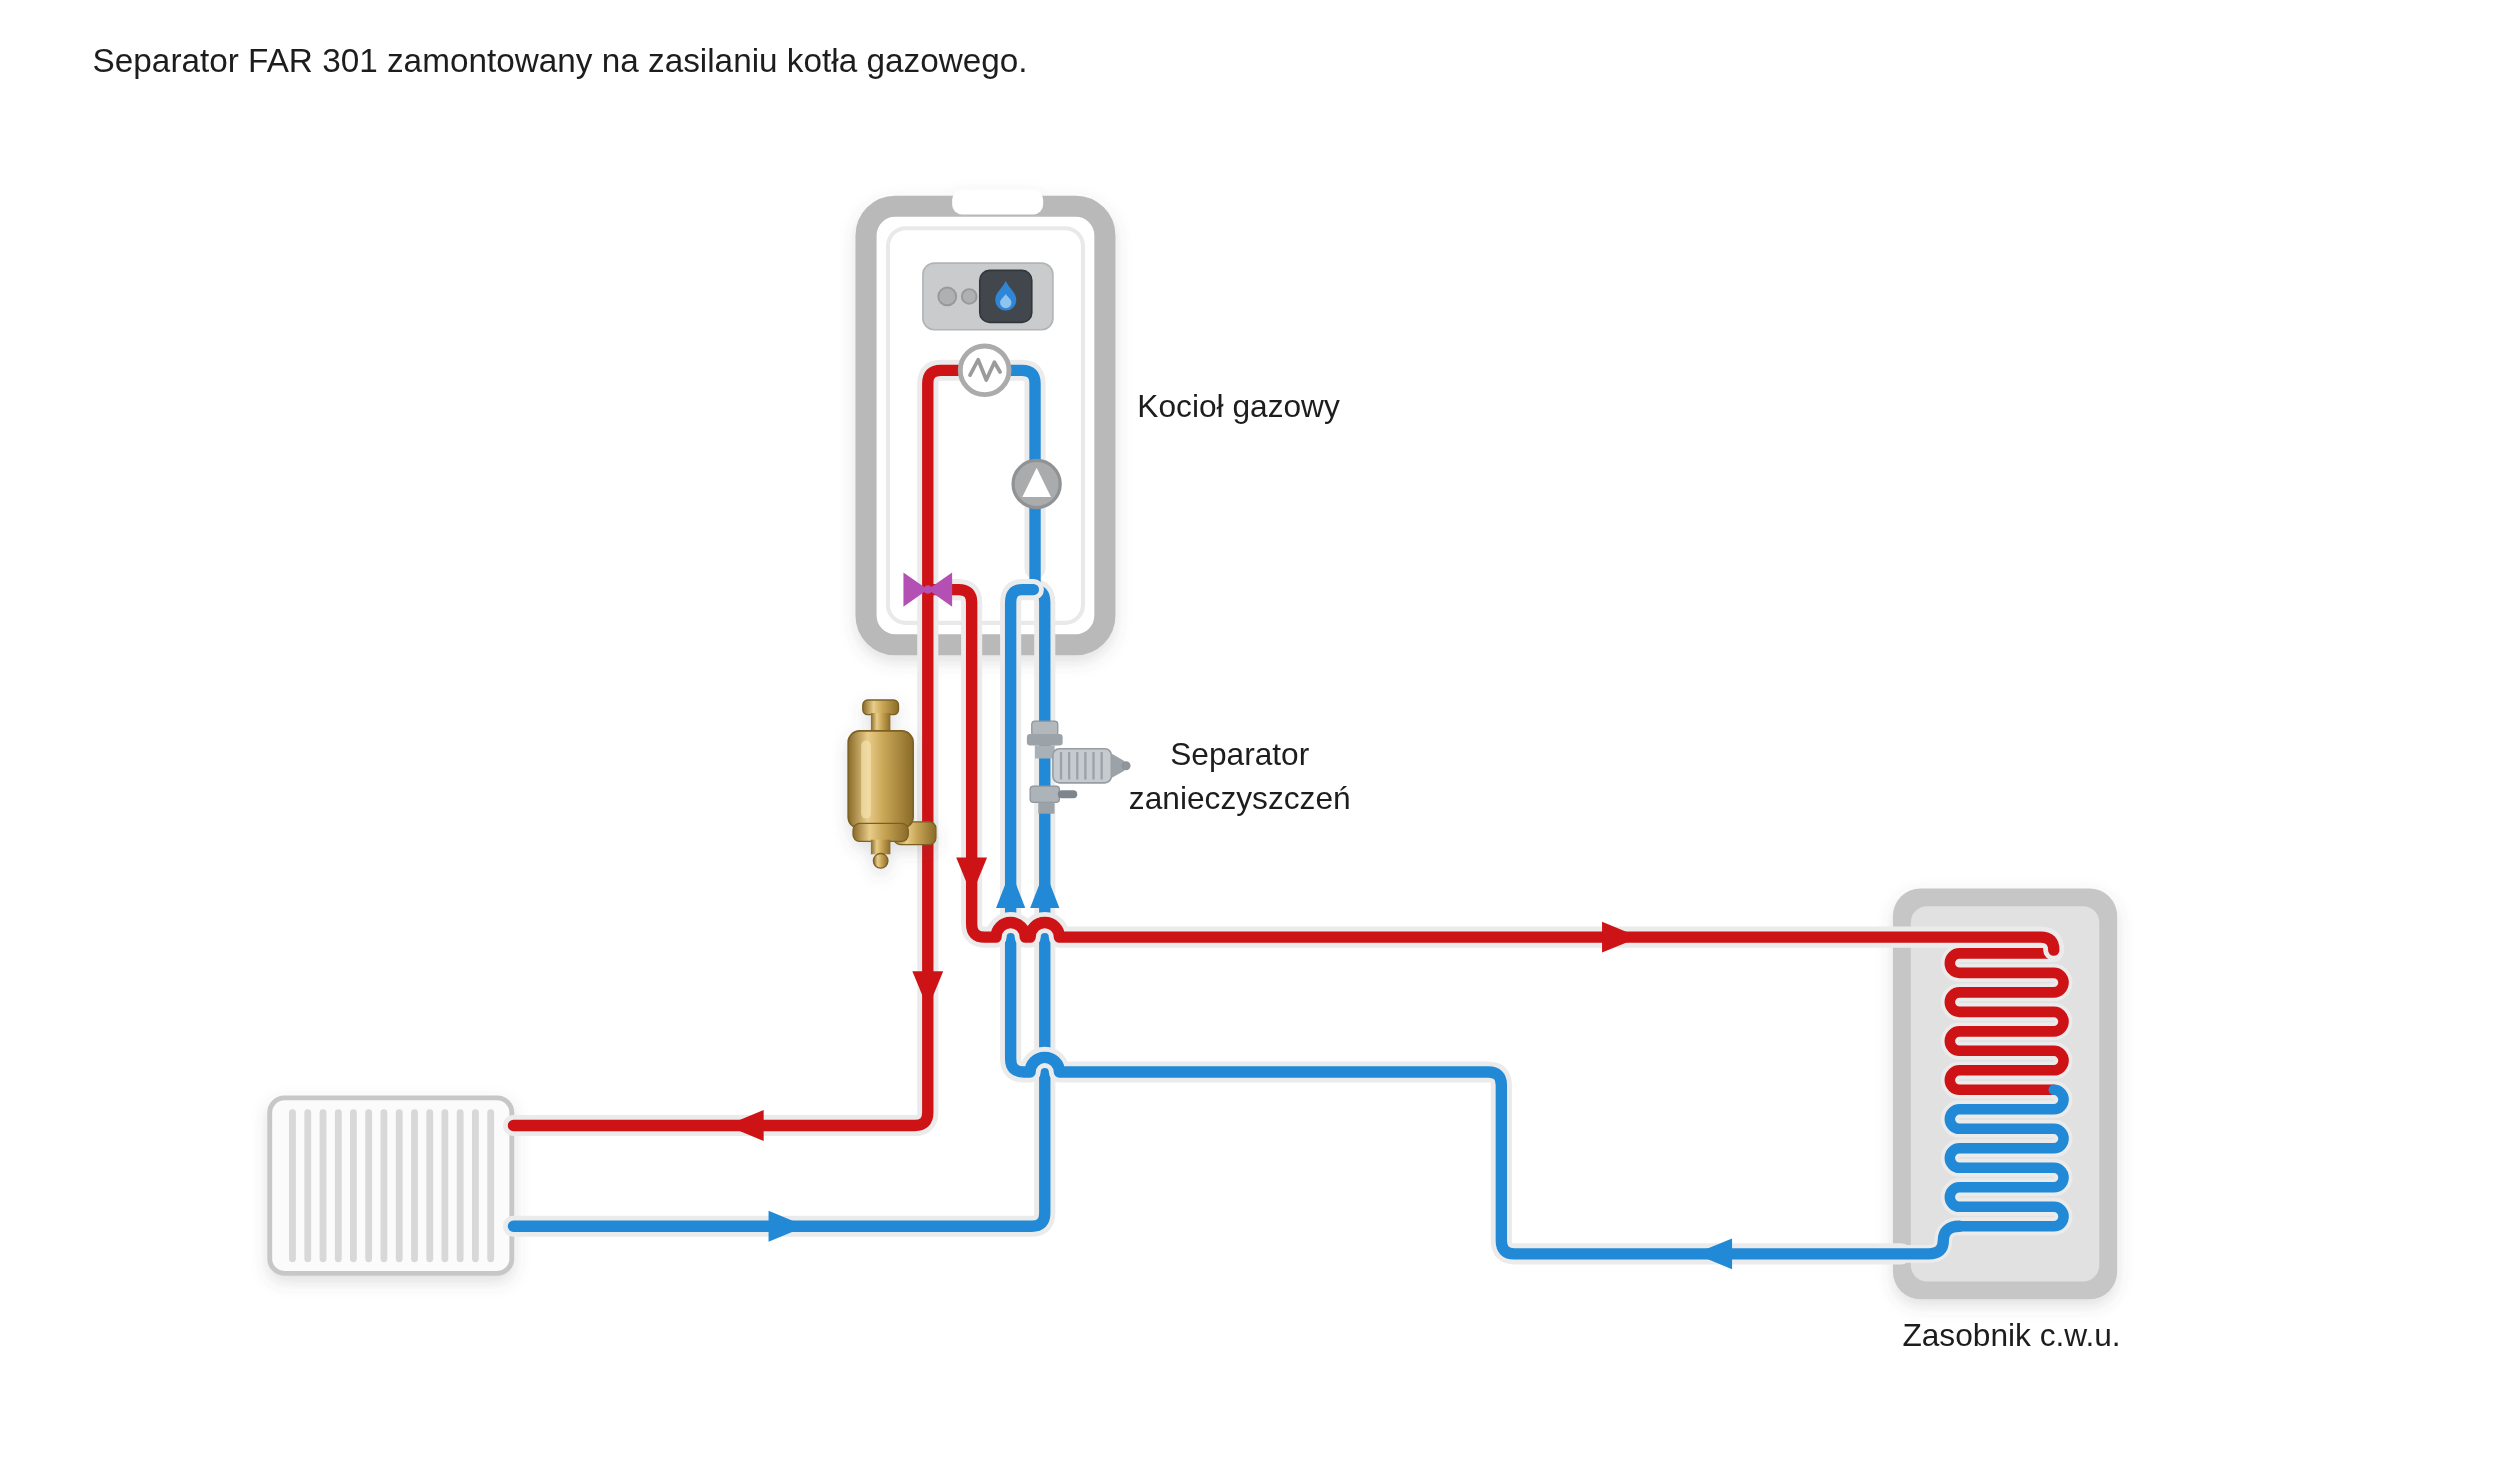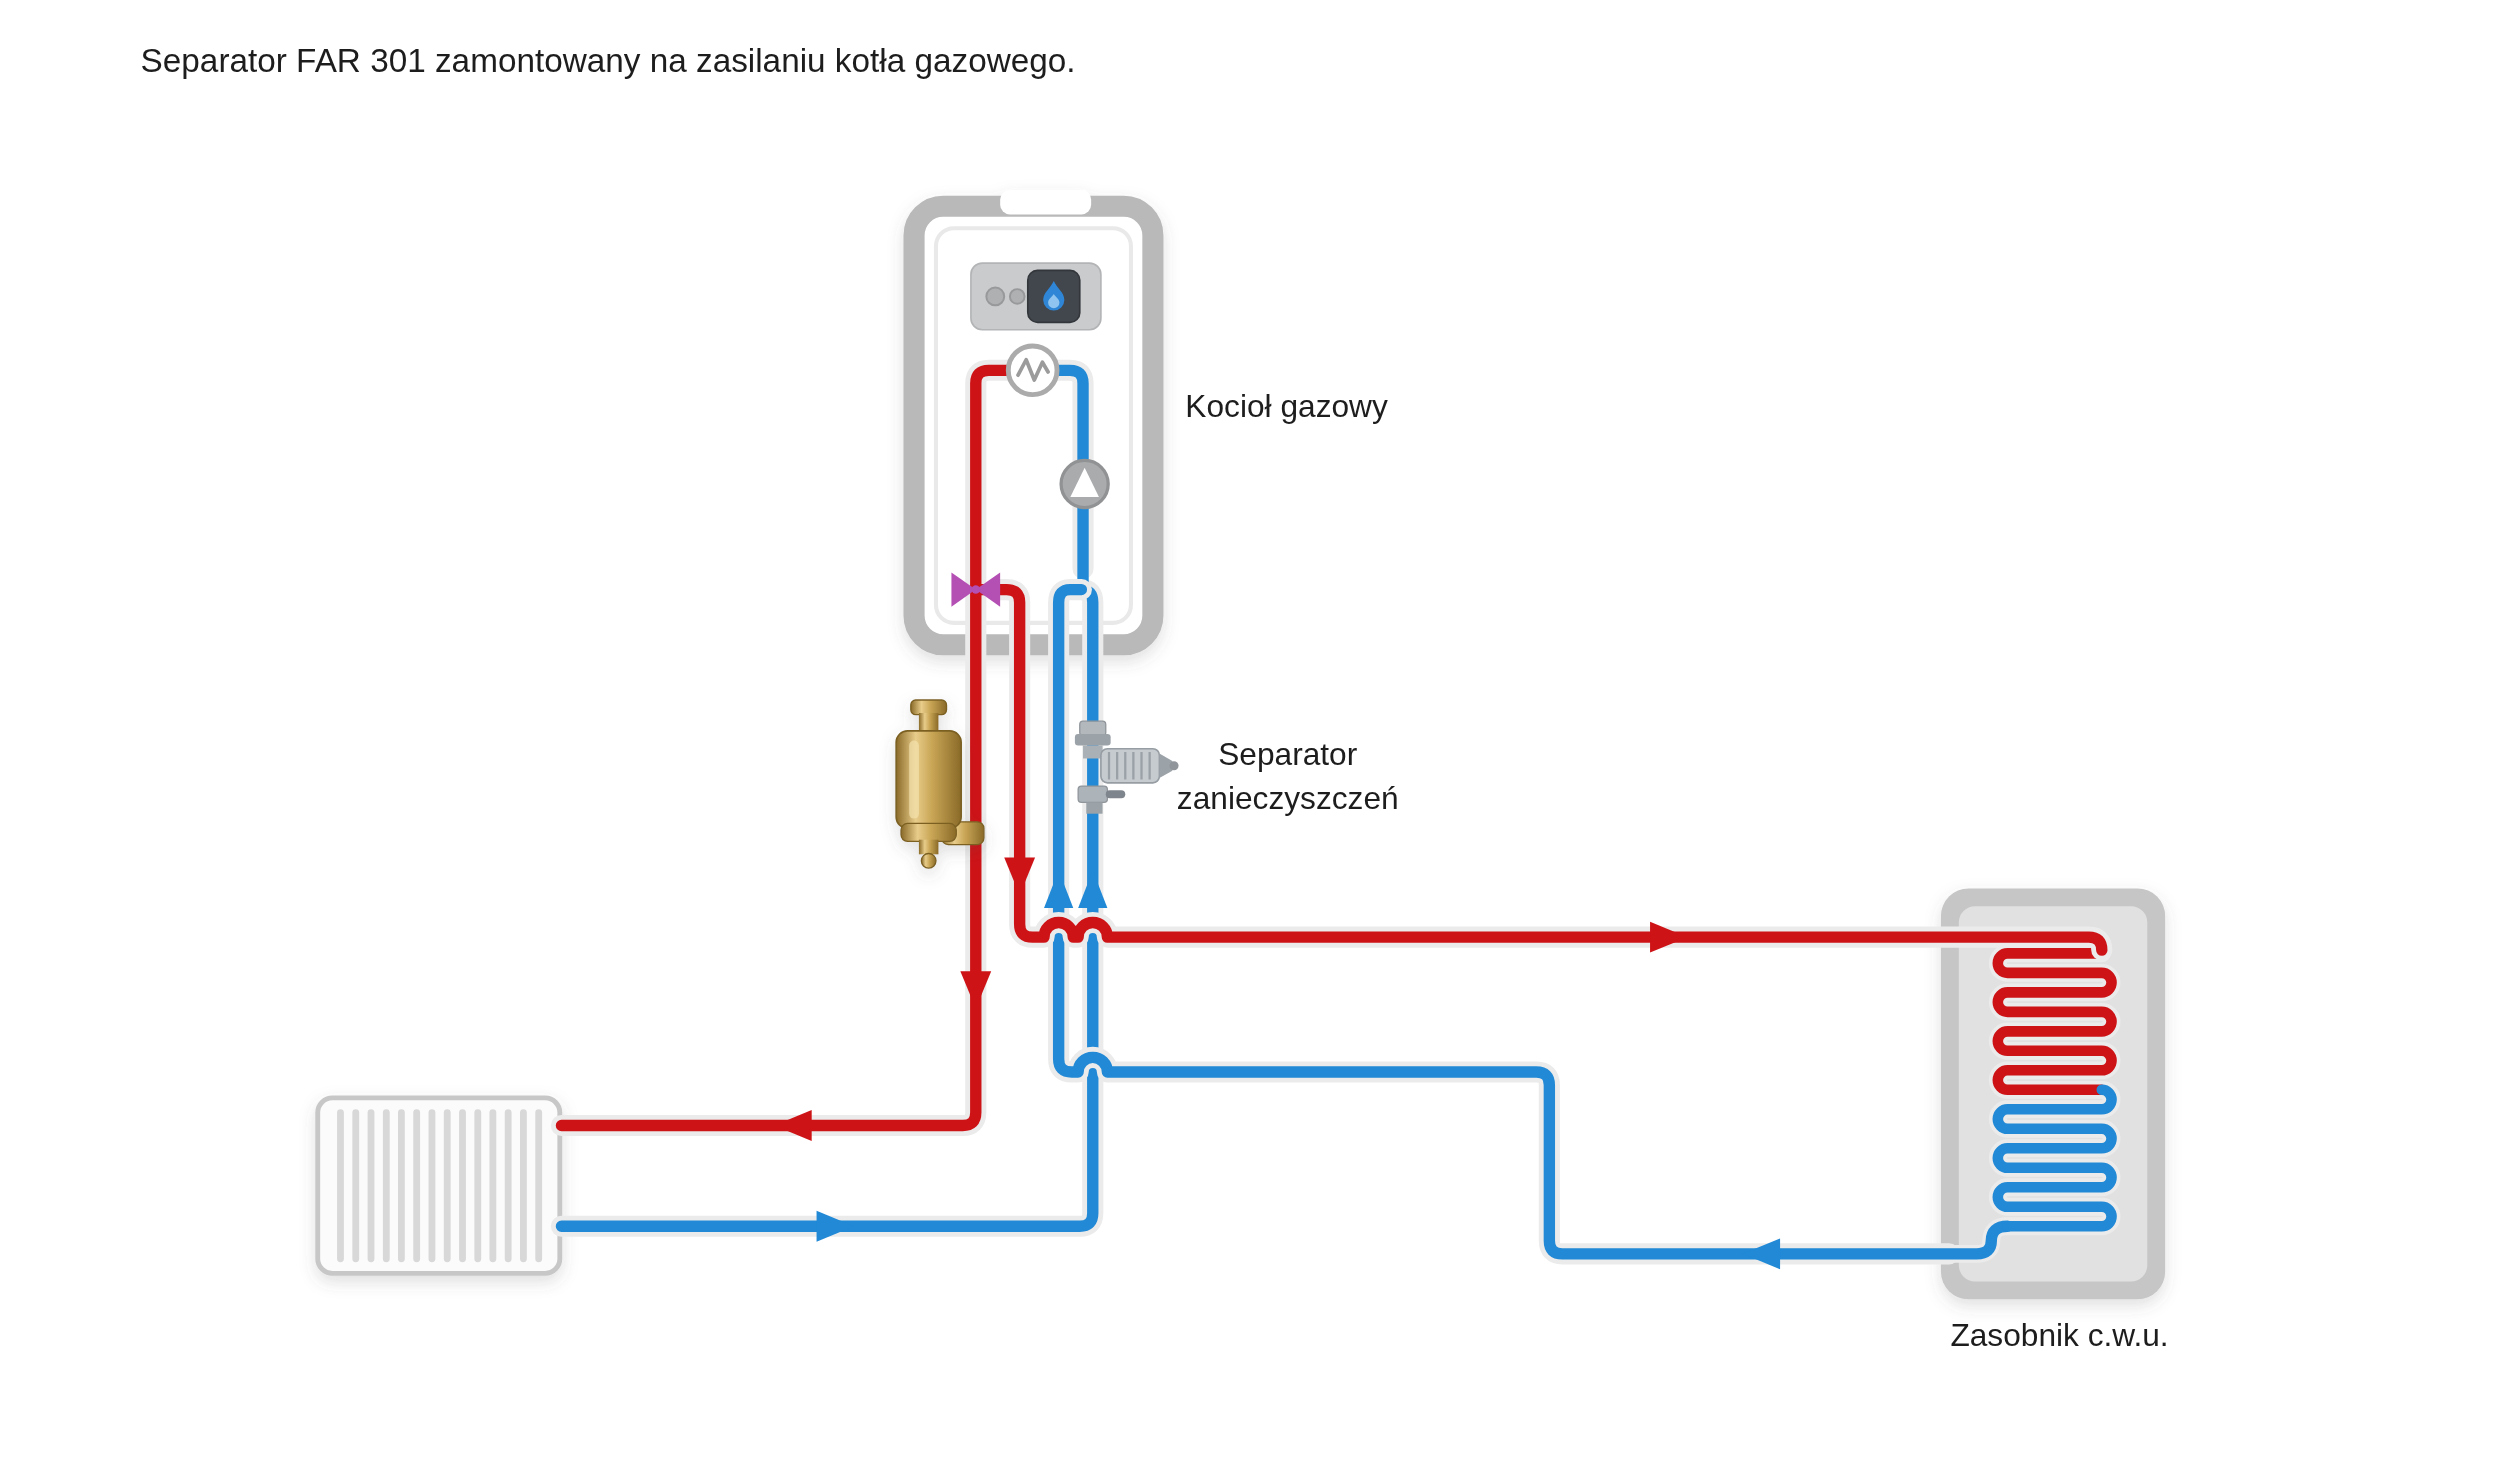--- a/index.html
+++ b/index.html
@@ -1,17 +1,17 @@
 <!DOCTYPE html>
 <html style="--supply-red: #ce1317; --return-blue: #2189d6; --valve-purple: #b44fb4; --brass-light: #e8cc8a; --brass-mid: #c9a656; --brass-dark: #8a6a28; --component-gray: #b9b9b9; --pipe-casing: #ebebeb; --flame-blue: #2f86d6; --text: #1d1d1d; --background: #ffffff;font-size:9.5px"><head>
 <meta charset="utf-8">
 <style>
   html,body{margin:0;padding:0;background:var(--background,#fff);}
   body{width:2512px;height:1465px;font-family:"Liberation Sans",sans-serif;}
-  .stage{position:relative;width:2300px;height:1465px;overflow:hidden;margin-left:48px;}
+  .stage{position:relative;width:2300px;height:1465px;overflow:hidden;}
   svg{display:block;}
   .pipe-casing{stroke:var(--pipe-casing);fill:none;stroke-width:13;stroke-linecap:round;stroke-linejoin:round;}
   .coil-casing{stroke:var(--pipe-casing);fill:none;stroke-width:11;stroke-linecap:round;stroke-linejoin:round;}
   .pipe-red{stroke:var(--supply-red);fill:none;stroke-width:7;stroke-linecap:round;stroke-linejoin:round;}
   .pipe-blue{stroke:var(--return-blue);fill:none;stroke-width:7;stroke-linecap:round;stroke-linejoin:round;}
   .coil-red{stroke:var(--supply-red);fill:none;stroke-width:6.5;stroke-linecap:round;stroke-linejoin:round;}
   .coil-blue{stroke:var(--return-blue);fill:none;stroke-width:6.5;stroke-linecap:round;stroke-linejoin:round;}
   .arrow-red{fill:var(--supply-red);}
   .arrow-blue{fill:var(--return-blue);}
   .lbl{font-family:"Liberation Sans",sans-serif;font-size:19.5px;fill:var(--text);}

